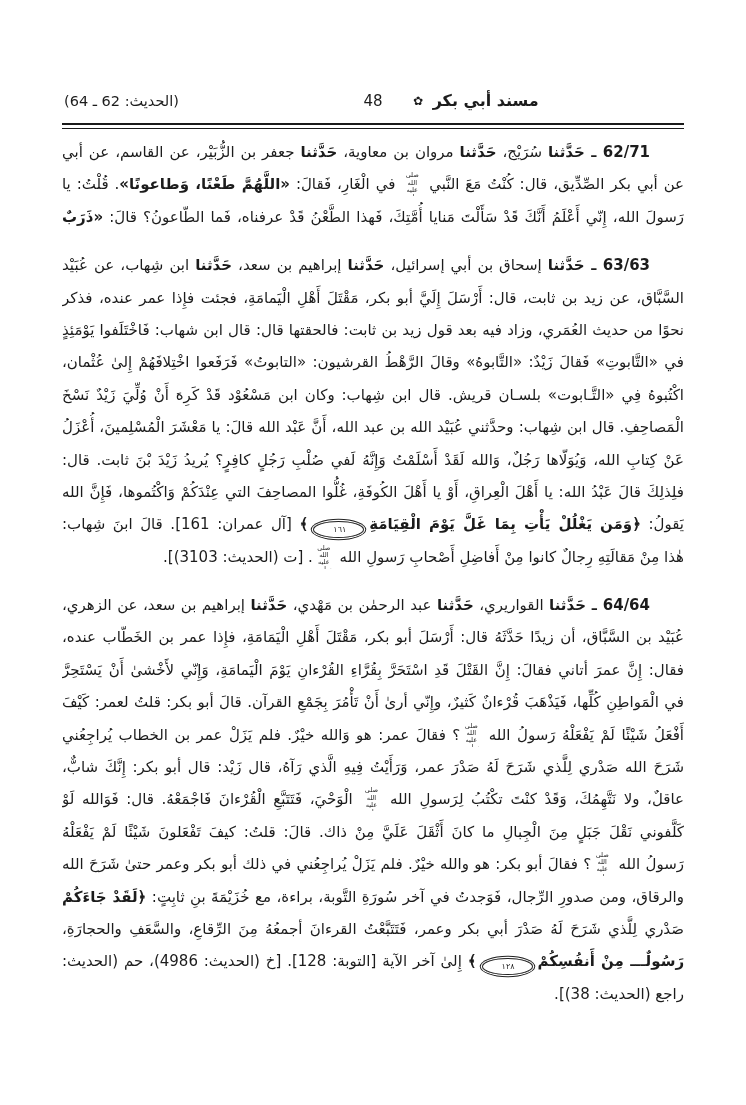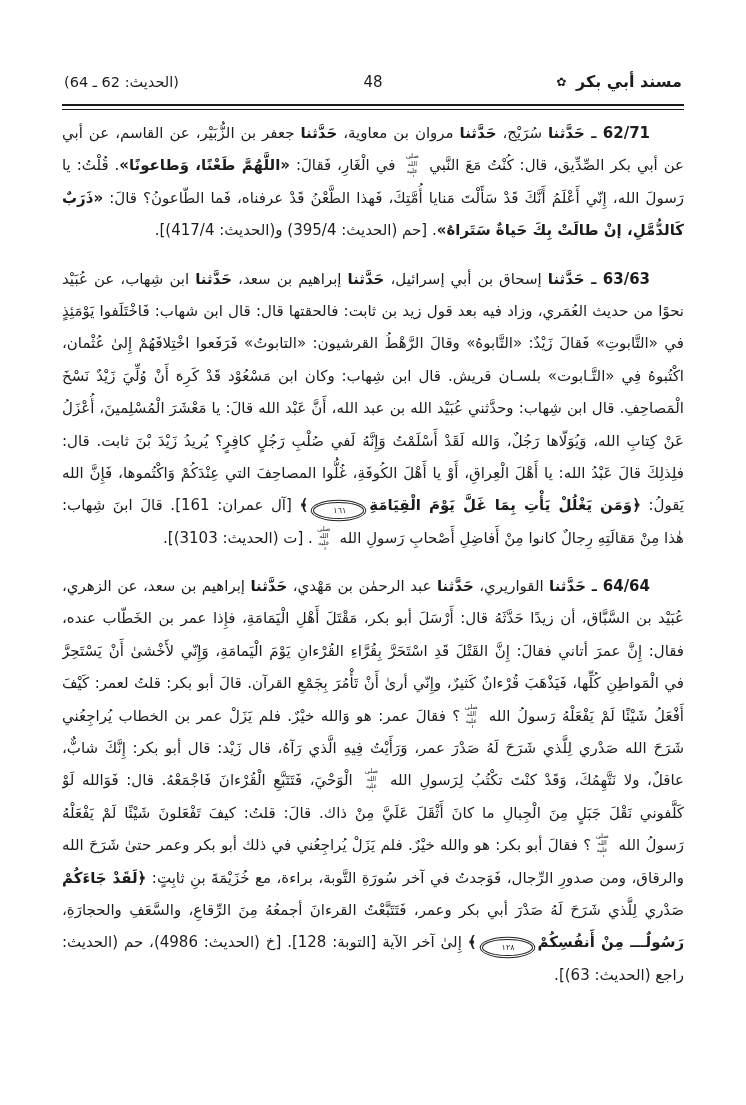--- a/index.html
+++ b/index.html
@@ -13,21 +13,21 @@
     box-sizing:border-box;
     overflow:hidden;
     direction:rtl;
   }
   .header{
     display:flex;
     align-items:baseline;
     padding:72px 64px 0 64px;
     direction:rtl;
   }
-  .h-title{flex:1;text-align:right;font-size:16px;font-weight:700;}
+  .h-title{flex:1;text-align:left;font-size:16px;font-weight:700;margin-top:19px;}
   .h-page{width:80px;text-align:center;font-size:15px;font-weight:400;}
   .h-range{flex:1;text-align:left;font-size:14.5px;font-weight:400;}
   .rosette{font-size:12px;vertical-align:1px;margin-right:4px;}
   .rule{
     margin:13px 62px 0 62px;
     height:3px;
     border-top:2.5px solid #191919;
     border-bottom:1.5px solid #191919;
   }
   .content{direction:rtl;padding:7px 62px 0 62px;}
@@ -81,25 +81,25 @@
   </div>
 
   <div class="rule"></div>
 
   <div class="content">
 
     <div class="para p1">
       <div class="line first"><span class="sb">62/71 ـ </span><span class="sb">حَدَّثنا</span><span> سُرَيْج، </span><span class="sb">حَدَّثنا</span><span> مروان بن معاوية، </span><span class="sb">حَدَّثنا</span><span> جعفر بن الزُّبَيْر، عن القاسم، عن أبي أُمَامَة،</span></div>
       <div class="line"><span>عن أبي بكر الصِّدِّيق، قال: كُنْتُ مَعَ النَّبي </span><span class="ss">صلى الله عليه وسلم</span><span> في الْغَارِ، فَقالَ: </span><span class="sb">«اللَّهُمَّ طَعْنًا، وَطاعونًا»</span><span>. قُلْتُ: يا</span></div>
       <div class="line"><span>رَسولَ الله، إِنّي أَعْلَمُ أَنَّكَ قَدْ سَأَلْتَ مَنايا أُمَّتِكَ، فَهذا الطَّعْنُ قَدْ عرفناه، فَما الطّاعونُ؟ قالَ: </span><span class="sb">«ذَرَبٌ</span></div>
-      <div class="line last"><span class="sb">كَالدُّمَّلِ، إنْ طالَتْ بِكَ حَياةٌ سَتَراهُ»</span><span>. [حم (الحديث: 395/4) و(الحديث: 417/4)].</span></div>
     </div>
 
     <div class="para p2">
       <div class="line first"><span class="sb">63/63 ـ </span><span class="sb">حَدَّثنا</span><span> إسحاق بن أبي إسرائيل، </span><span class="sb">حَدَّثنا</span><span> إبراهيم بن سعد، </span><span class="sb">حَدَّثنا</span><span> ابن شِهاب، عن عُبَيْد بن</span></div>
+      <div class="line"><span>السَّبَّاق، عن زيد بن ثابت، قال: أَرْسَلَ إِلَيَّ أبو بكر، مَقْتَلَ أَهْلِ الْيَمامَةِ، فجئت فإِذا عمر عنده، فذكر</span></div>
       <div class="line"><span>نحوًا من حديث العُمَري، وزاد فيه بعد قول زيد بن ثابت: فالحقتها قال: قال ابن شهاب: فَاخْتَلَفوا يَوْمَئِذٍ</span></div>
       <div class="line"><span>في «التَّابوتِ» فَقالَ زَيْدٌ: «التَّابوهُ» وقالَ الرَّهْطُ القرشيون: «التابوتُ» فَرَفَعوا اخْتِلافَهُمْ إِلىٰ عُثْمان، فَقالَ:</span></div>
       <div class="line"><span>اكْتُبوهُ فِي «التَّـابوت» بلسـان قريش. قال ابن شِهاب: وكان ابن مَسْعُوْد قَدْ كَرِهَ أَنْ وُلِّيَ زَيْدٌ نَسْخَ</span></div>
       <div class="line"><span>الْمَصاحِفِ. قال ابن شِهاب: وحدَّثني عُبَيْد الله بن عبد الله، أَنَّ عَبْد الله قالَ: يا مَعْشَرَ الْمُسْلِمينَ، أُعْزَلُ</span></div>
       <div class="line"><span>عَنْ كِتابِ الله، وَيُوَلّاها رَجُلٌ، وَالله لَقَدْ أَسْلَمْتُ وَإِنَّهُ لَفي صُلْبِ رَجُلٍ كافِرٍ؟ يُريدُ زَيْدَ بْنَ ثابت. قال:</span></div>
       <div class="line"><span>فلِذلِكَ قالَ عَبْدُ الله: يا أَهْلَ الْعِراقِ، أَوْ يا أَهْلَ الكُوفَةِ، غُلُّوا المصاحِفَ التي عِنْدَكُمْ وَاكْتُموها، فَإِنَّ الله</span></div>
       <div class="line"><span>يَقولُ: </span><span class="sq">﴿وَمَن يَغْلُلْ يَأْتِ بِمَا غَلَّ يَوْمَ الْقِيَامَةِ</span><span class="sa">١٦١</span><span class="sq">﴾</span><span> [آل عمران: 161]. قالَ ابنَ شِهاب: فَبَلَغَني أَنَّهُ كَرِهَ</span></div>
       <div class="line last"><span>هٰذا مِنْ مَقالَتِهِ رِجالٌ كانوا مِنْ أَفاضِلِ أَصْحابِ رَسولِ الله </span><span class="ss">صلى الله عليه وسلم</span><span>. [ت (الحديث: 3103)].</span></div>
     </div>
 
@@ -109,17 +109,17 @@
       <div class="line"><span>فقال: إِنَّ عمرَ أتاني فقالَ: إِنَّ القَتْلَ قَدِ اسْتَحَرَّ بِقُرَّاءِ القُرْءانِ يَوْمَ الْيَمامَةِ، وَإِنّي لأَخْشىٰ أَنْ يَسْتَحِرَّ بِالقُرَّاءِ</span></div>
       <div class="line"><span>في الْمَواطِنِ كُلِّها، فَيَذْهَبَ قُرْءانٌ كَثيرٌ، وإِنّي أرىٰ أَنْ تَأْمُرَ بِجَمْعِ القرآن. قالَ أبو بكر: قلتُ لعمر: كَيْفَ</span></div>
       <div class="line"><span>أَفْعَلُ شَيْئًا لَمْ يَفْعَلْهُ رَسولُ الله </span><span class="ss">صلى الله عليه وسلم</span><span>؟ فقالَ عمر: هو وَالله خيْرٌ. فلم يَزَلْ عمر بن الخطاب يُراجِعُني حتىٰ</span></div>
       <div class="line"><span>شَرَحَ الله صَدْري لِلَّذي شَرَحَ لَهُ صَدْرَ عمر، وَرَأَيْتُ فِيهِ الَّذي رَآهُ، قال زَيْد: قال أبو بكر: إِنَّكَ شابٌّ،</span></div>
       <div class="line"><span>عاقلٌ، ولا نَتَّهِمُكَ، وَقَدْ كنْتَ تكْتُبُ لِرَسولِ الله </span><span class="ss">صلى الله عليه وسلم</span><span> الْوَحْيَ، فَتَتَبَّعِ الْقُرْءانَ فَاجْمَعْهُ. قال: فَوَالله لَوْ</span></div>
       <div class="line"><span>كَلَّفوني نَقْلَ جَبَلٍ مِنَ الْجِبالِ ما كانَ أَثْقَلَ عَلَيَّ مِنْ ذاك. قالَ: قلتُ: كيفَ تَفْعَلونَ شَيْئًا لَمْ يَفْعَلْهُ</span></div>
       <div class="line"><span>رَسولُ الله </span><span class="ss">صلى الله عليه وسلم</span><span>؟ فقالَ أبو بكر: هو والله خيْرٌ. فلم يَزَلْ يُراجِعُني في ذلك أبو بكر وعمر حتىٰ شَرَحَ الله</span></div>
       <div class="line"><span>والرقاق، ومن صدورِ الرِّجال، فَوَجدتُ في آخر سُورَةِ التَّوبة، براءة، مع خُزَيْمَةَ بنِ ثابِتٍ: </span><span class="sq">﴿لَقَدْ جَاءَكُمْ</span></div>
       <div class="line"><span>صَدْري لِلَّذي شَرَحَ لَهُ صَدْرَ أبي بكر وعمر، فَتَتَبَّعْتُ القرءانَ أجمعُهُ مِنَ الرِّقاعِ، والسَّعَفِ والحجارَةِ،</span></div>
       <div class="line"><span class="sq">رَسُولٌـــ مِنْ أَنفُسِكُمْ</span><span class="sa">١٢٨</span><span class="sq">﴾</span><span> إِلىٰ آخر الآية [التوبة: 128]. [خ (الحديث: 4986)، حم (الحديث: 13/1)،</span></div>
-      <div class="line last"><span>راجع (الحديث: 63)].</span></div>
+      <div class="line last"><span>راجع (الحديث: 38)].</span></div>
     </div>
 
   </div>
 </div>
 
 </body></html>

